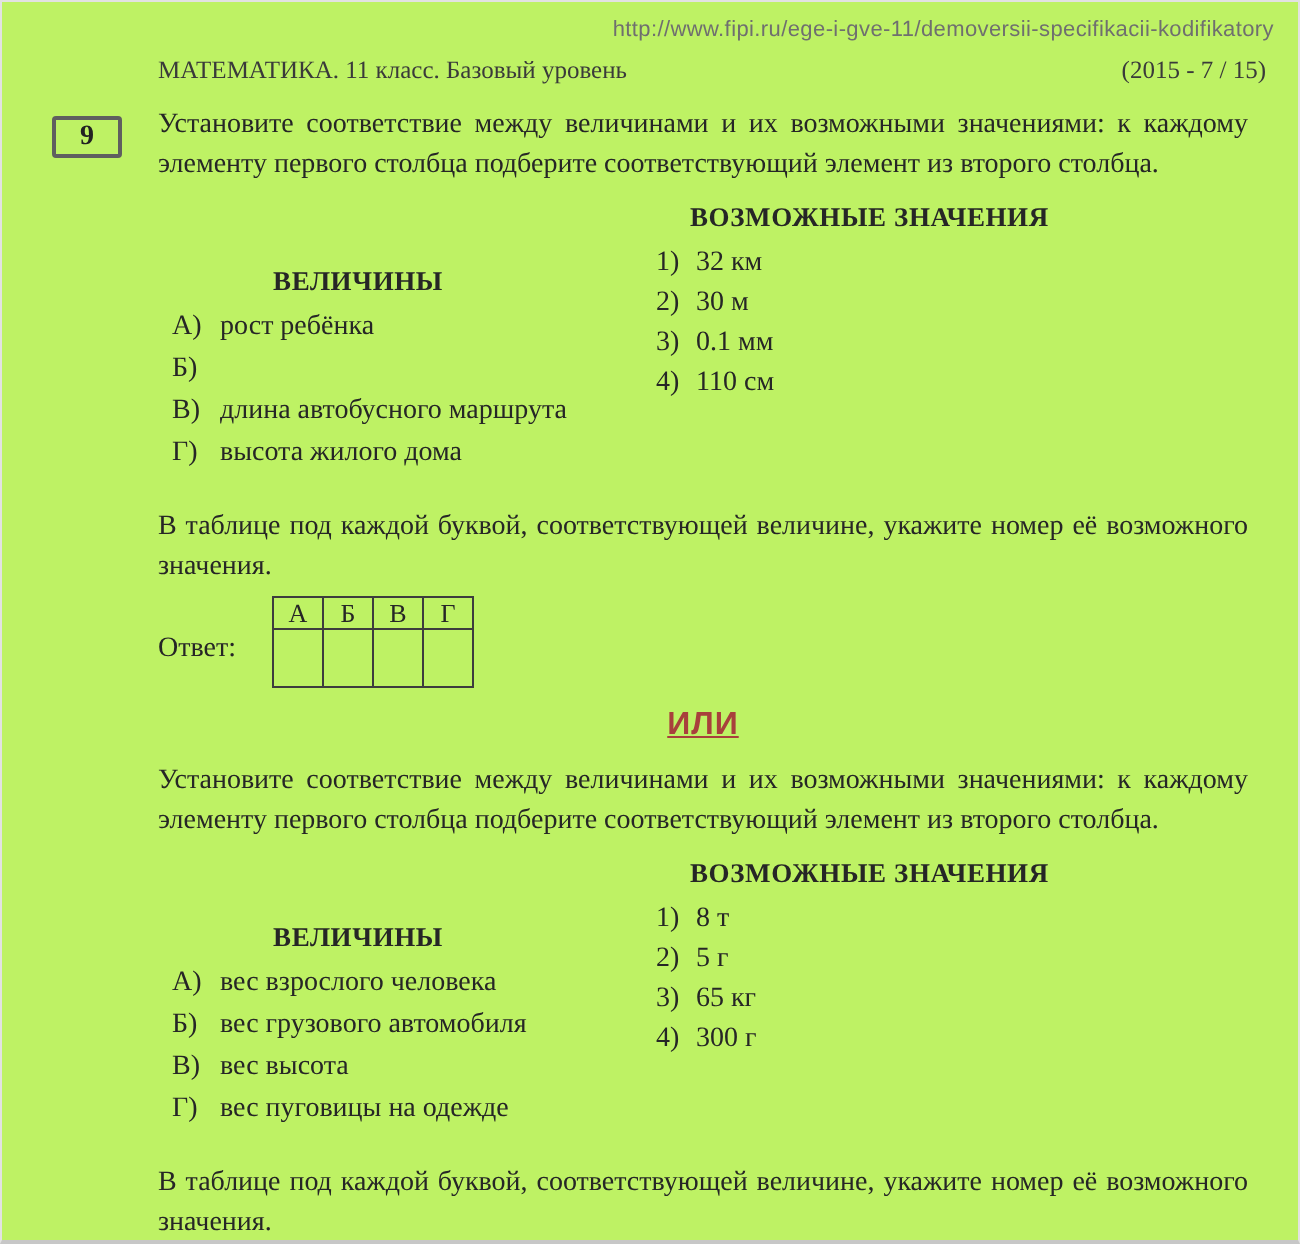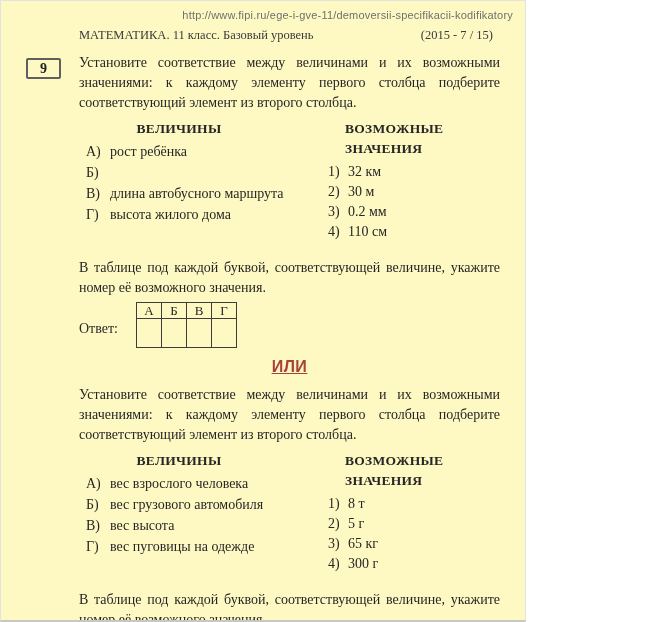--- a/index.html
+++ b/index.html
@@ -1,39 +1,39 @@
 <!DOCTYPE html>
 <html><head>
 <meta charset="utf-8">
 <style>
   * { margin: 0; padding: 0; box-sizing: border-box; }
   html, body { background: #fff; }
   .page {
     position: relative;
-    width: 526px;
+    width: 650px;
     height: 622px;
-    background: #fef9c3;
+    background: #bef264;
     border: 1px solid #e2e2e2;
     border-bottom: 2px solid #c7c7c7;
     overflow: hidden;
     color: #262626;
     font-family: "Liberation Serif", serif;
   }
   .url-line {
     padding: 8px 12px 0 0;
     text-align: right;
     font-family: "Liberation Sans", sans-serif;
     font-size: 11px;
     color: #6f6f6f;
     letter-spacing: 0.2px;
   }
   .doc-header {
     display: flex;
     justify-content: space-between;
-    margin: 7px 32px 0 78px;
+    margin: 7px 16px 0 78px;
     font-size: 12.5px;
     color: #3a3a3a;
     gap: 6px;
   }
   .qnum-box {
     position: absolute;
     left: 25px;
     top: 57px;
     width: 35px;
     height: 21px;
@@ -53,21 +53,21 @@
   .prompt { text-align: justify; margin-bottom: 6px; }
   .cols { display: flex; margin-top: 2px; }
   .col-left { width: 247px; flex: none; }
   .col-right { flex: 1; }
   .col-header {
     font-weight: bold;
     font-size: 13.5px;
     margin-bottom: 5px;
     letter-spacing: 0.3px;
   }
-  .col-left .col-header { width: 200px; text-align: center; }
+  .col-left .col-header { width: 200px; text-align: center; margin-top: 32px; }
   .col-right .col-header { margin-left: 19px; }
   .match-item { display: flex; margin: 0 0 5px 7px; line-height: 16px; }
   .match-item .lbl { flex: none; width: 24px; }
   .col-right .match-item { margin-left: 2px; margin-bottom: 4px; }
   .col-right .match-item .lbl { width: 20px; }
   .instruction { text-align: justify; margin: 14px 0 4px; }
   .answer-row { display: flex; align-items: flex-end; margin-top: 2px; }
   .answer-label { margin-right: 18px; padding-bottom: 9px; }
   table.answer-table { border-collapse: collapse; }
   table.answer-table th, table.answer-table td {
@@ -133,21 +133,21 @@
           <div class="match-item">
             <span class="lbl">1)</span>
             <span>32 км</span>
           </div>
           <div class="match-item">
             <span class="lbl">2)</span>
             <span>30 м</span>
           </div>
           <div class="match-item">
             <span class="lbl">3)</span>
-            <span>0.2 мм</span>
+            <span>0.1 мм</span>
           </div>
           <div class="match-item">
             <span class="lbl">4)</span>
             <span>110 см</span>
           </div>
         </div>
       </div>
 
       <p class="instruction">В таблице под каждой буквой, соответствующей величине, укажите номер её возможного значения.</p>
 

